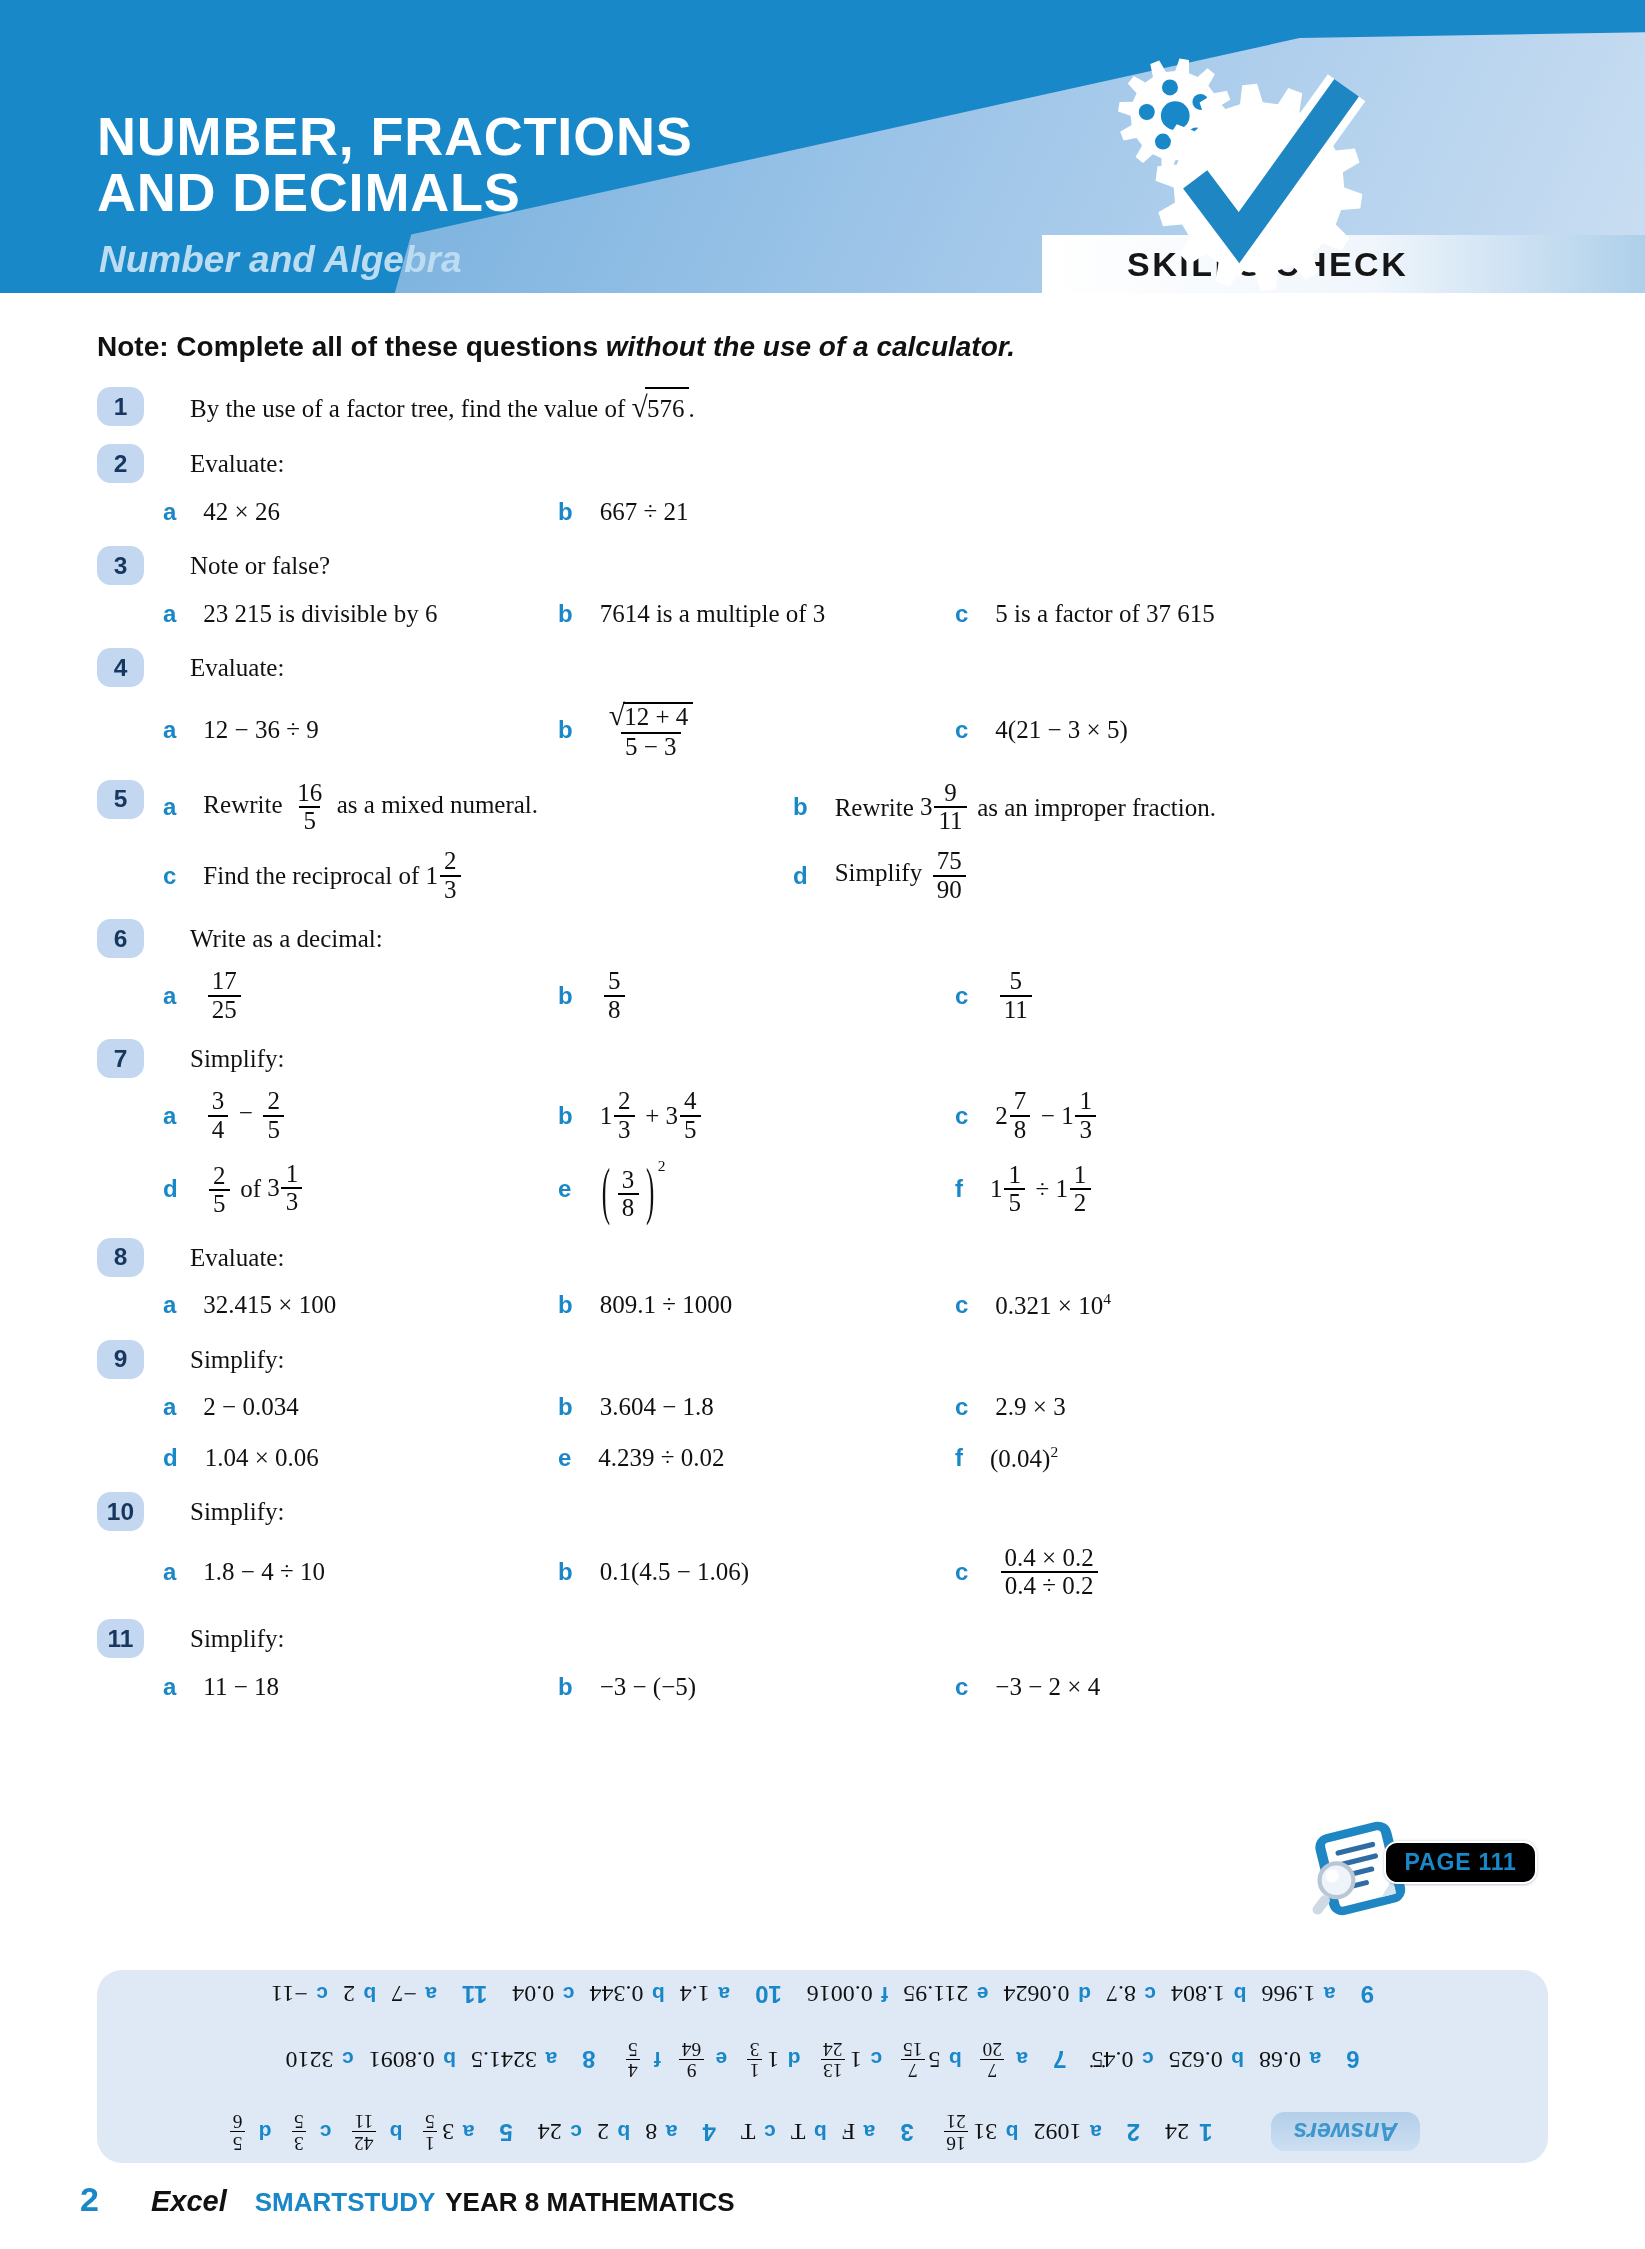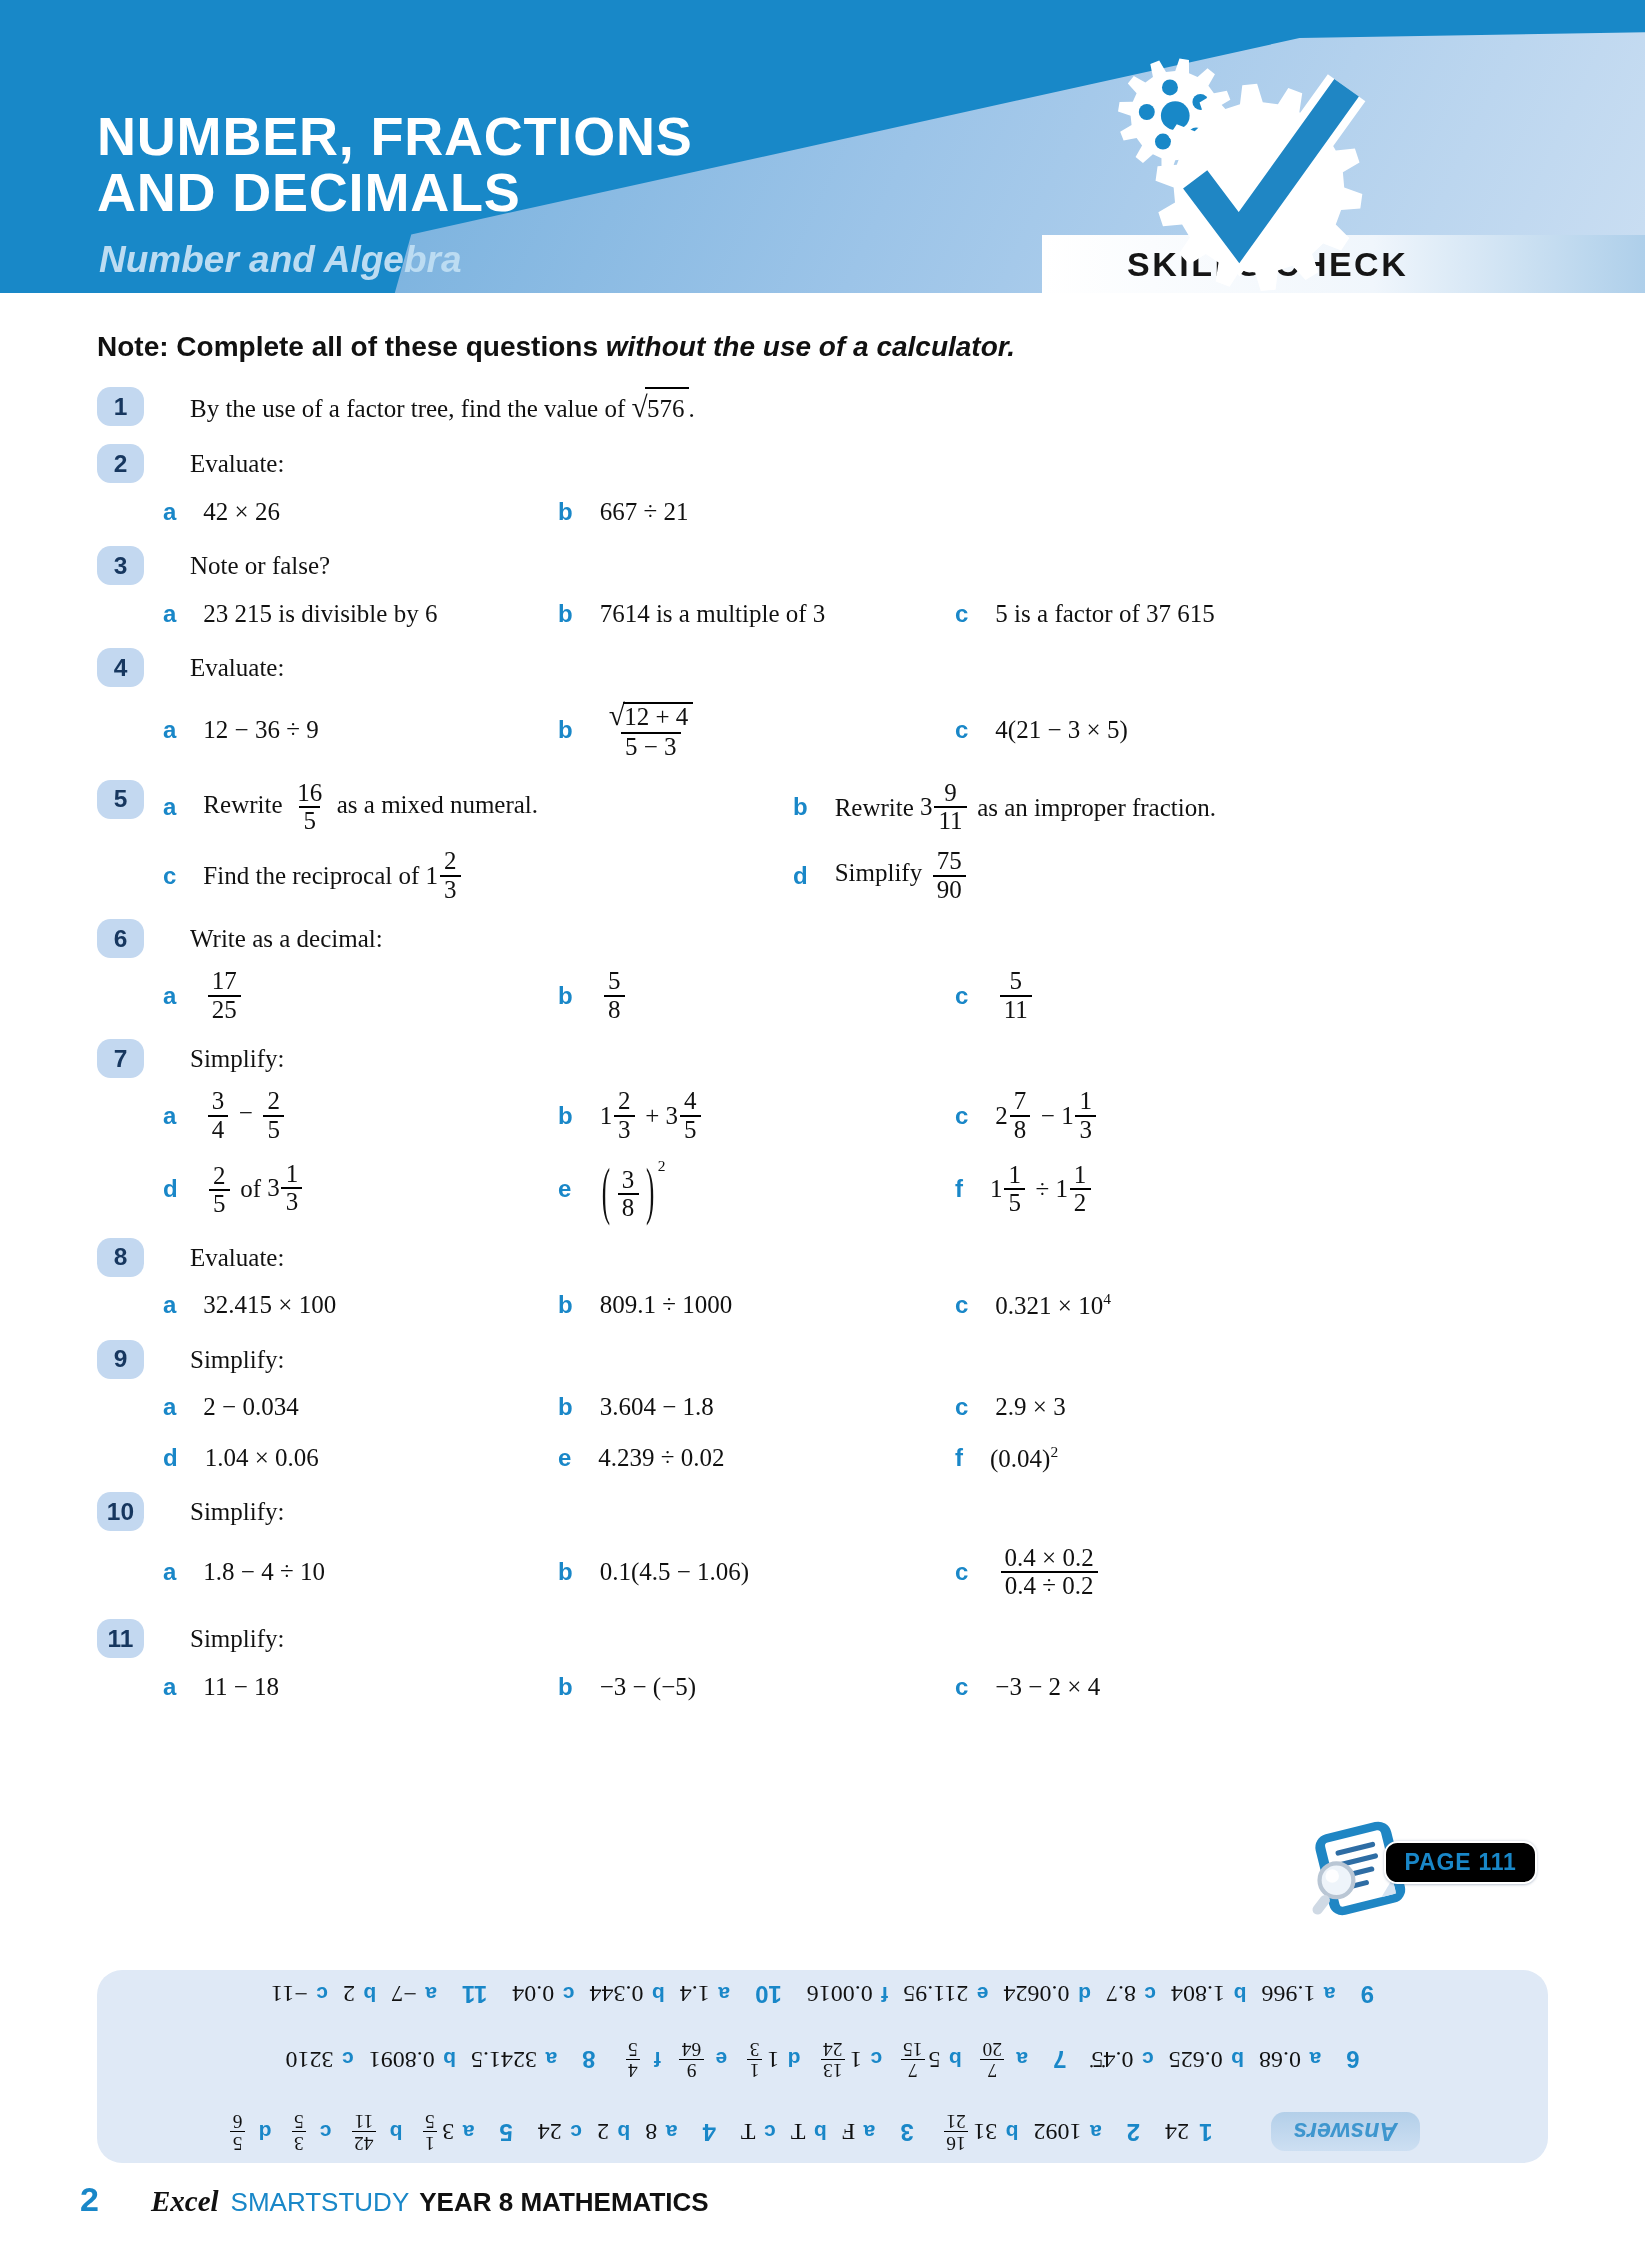--- a/index.html
+++ b/index.html
@@ -77,23 +77,23 @@
   .ans-pl{font-family:"Liberation Sans",sans-serif;font-weight:700;font-size:21px;
      color:#1987c8;margin:0 8.5px 0 15px;}
   .ans-tab{background:linear-gradient(180deg,#cddff2,#b3cfe9);border-radius:13.5px;
      padding:5px 22px;margin-right:34px;font-family:"Liberation Sans",sans-serif;
      font-weight:700;font-style:italic;font-size:25px;color:#3e96ce;}
 
   
   .footer{position:absolute;left:80px;top:2180px;display:flex;align-items:baseline;}
   .footer .pgnum{font-family:"Liberation Sans",sans-serif;font-weight:700;font-size:34px;
      color:#1987c8;margin-right:52px;}
-  .footer .excel{font-family:Liberation Serif, serif;font-weight:700;font-style:italic;
-     font-size:29px;color:#111;margin-right:12px;}
-  .footer .smart{font-family:"Liberation Sans",sans-serif;font-weight:400;font-size:26px;
+  .footer .excel{font-family:Liberation Sans, sans-serif;font-weight:700;font-style:italic;
+     font-size:29px;color:#111;margin-right:28px;}
+  .footer .smart{font-family:"Liberation Sans",sans-serif;font-weight:700;font-size:26px;
      color:#1987c8;margin-right:10px;}
   .footer .rest{font-family:"Liberation Sans",sans-serif;font-weight:700;font-size:26px;color:#111;}
 </style>
 </head>
 <body>
 
 <div class="page">
 
   <div class="banner">
     <div class="swoosh"></div>

